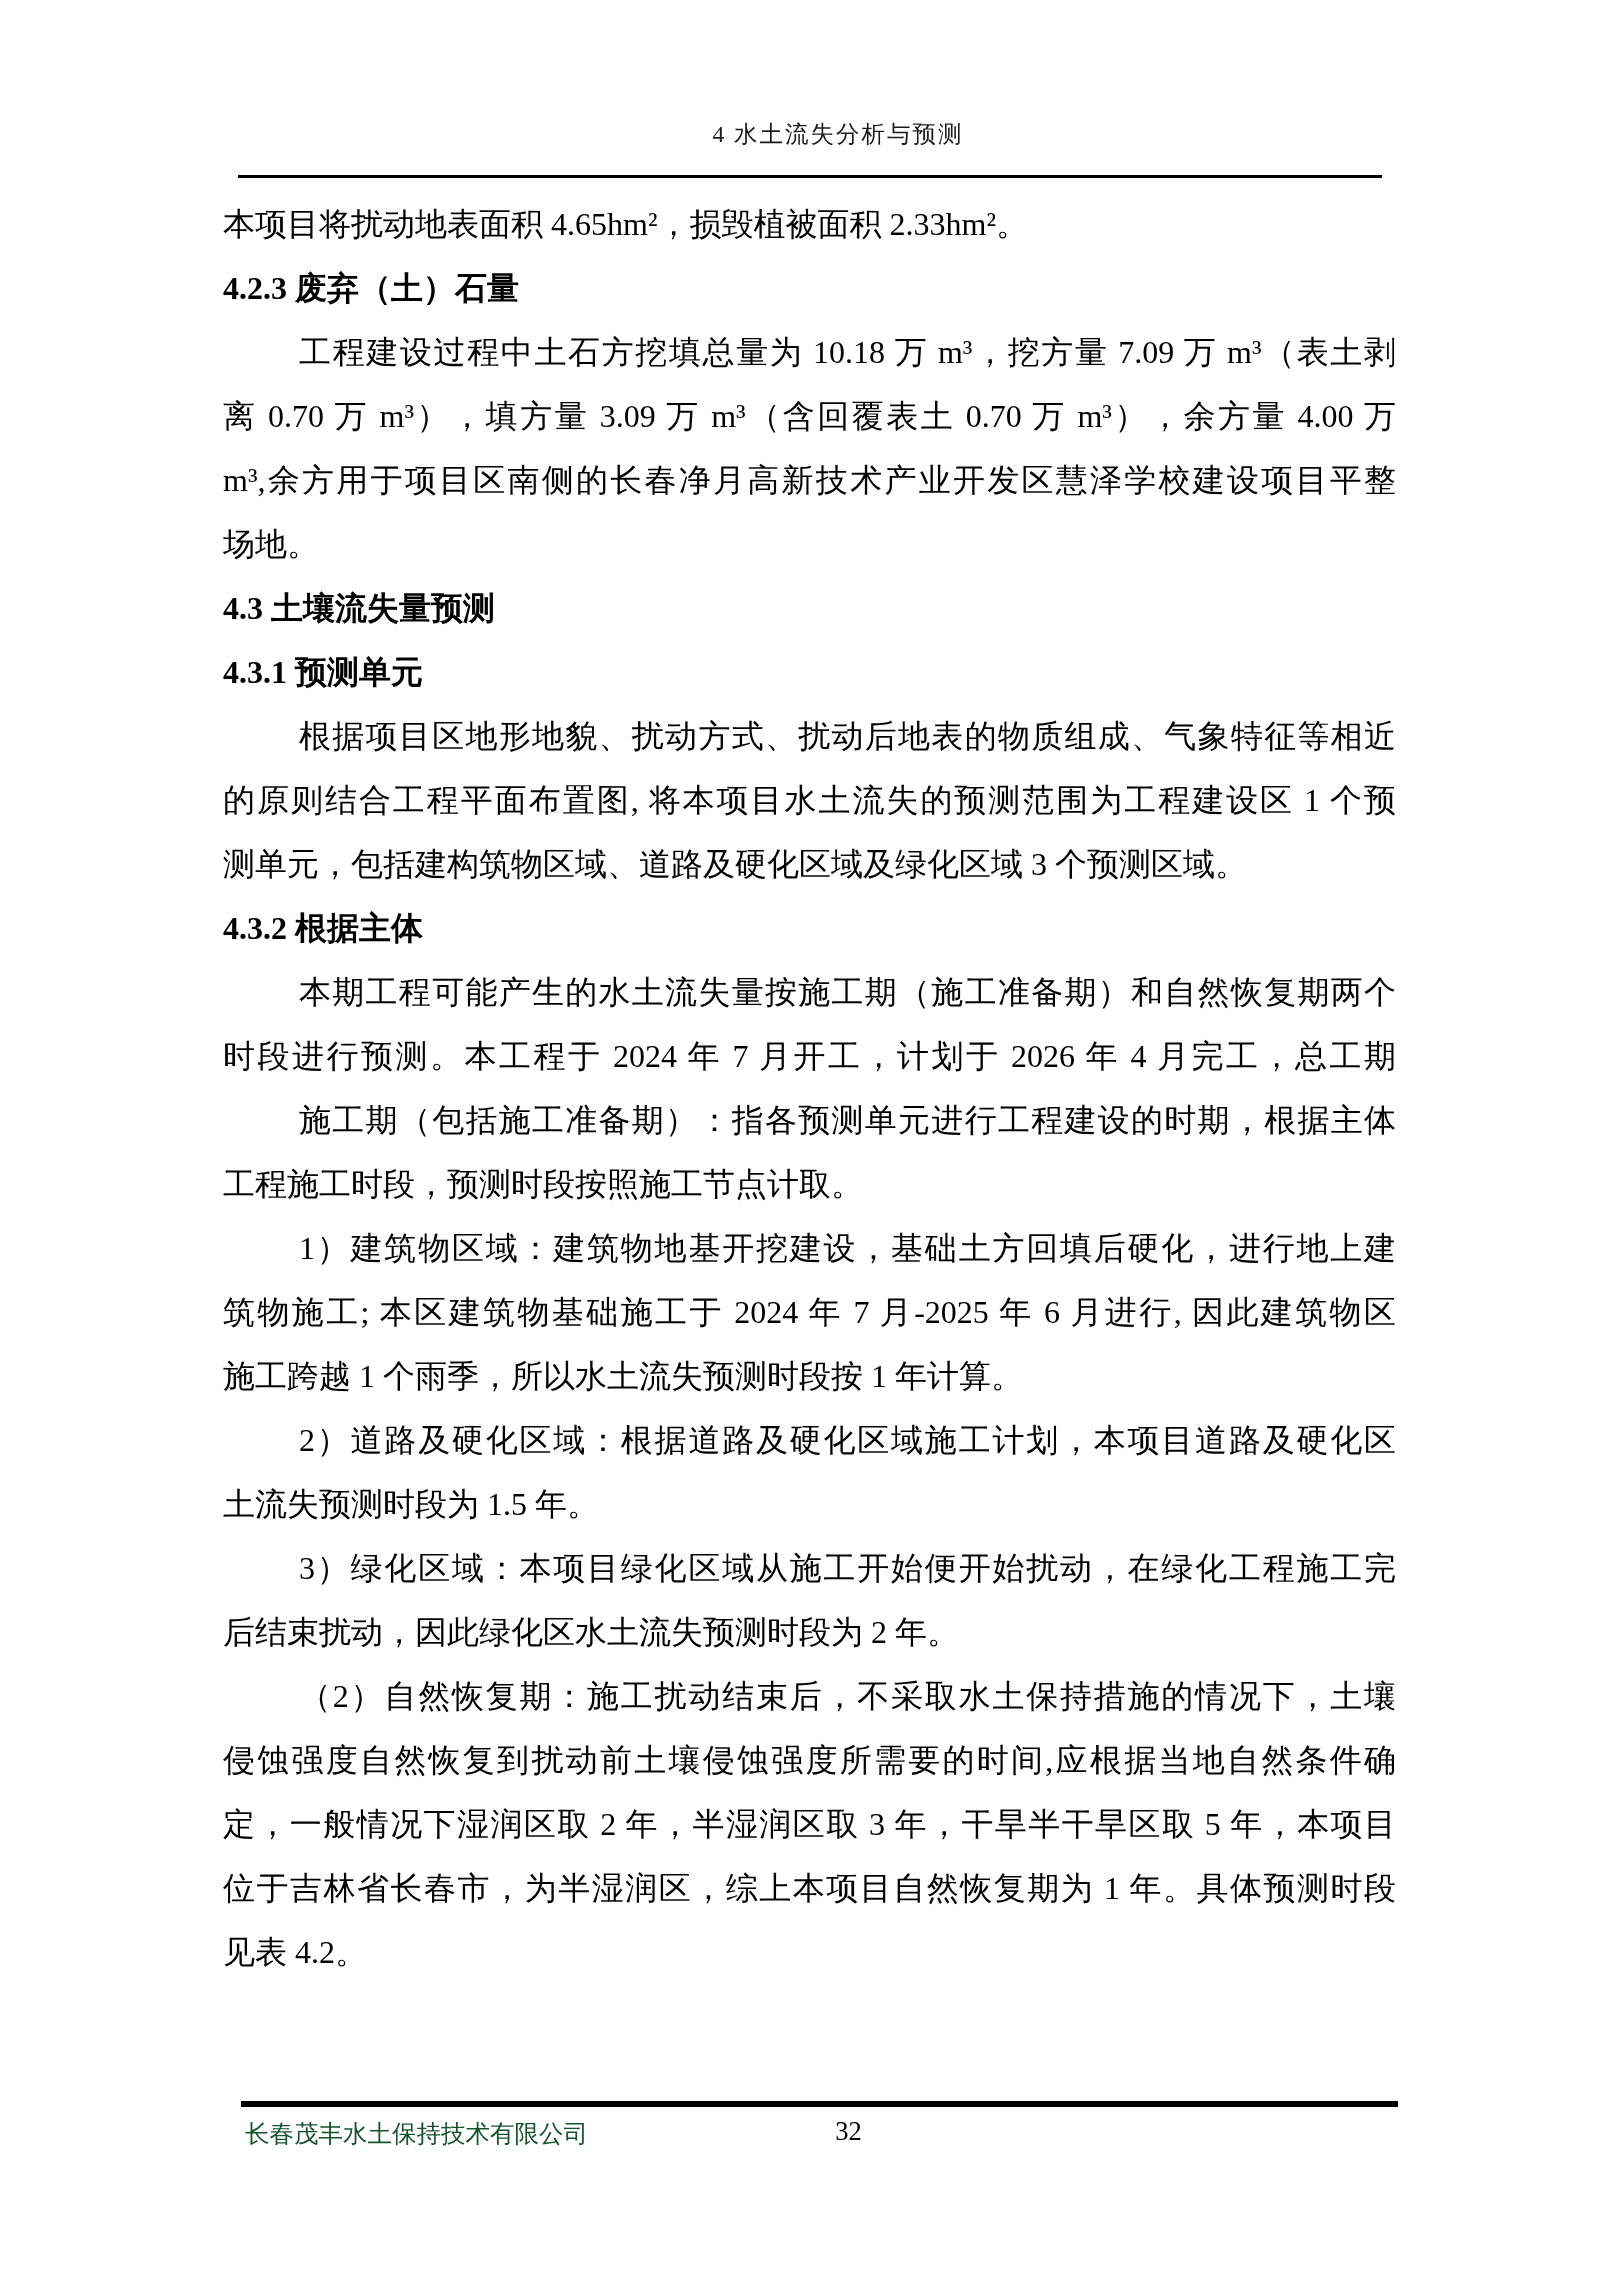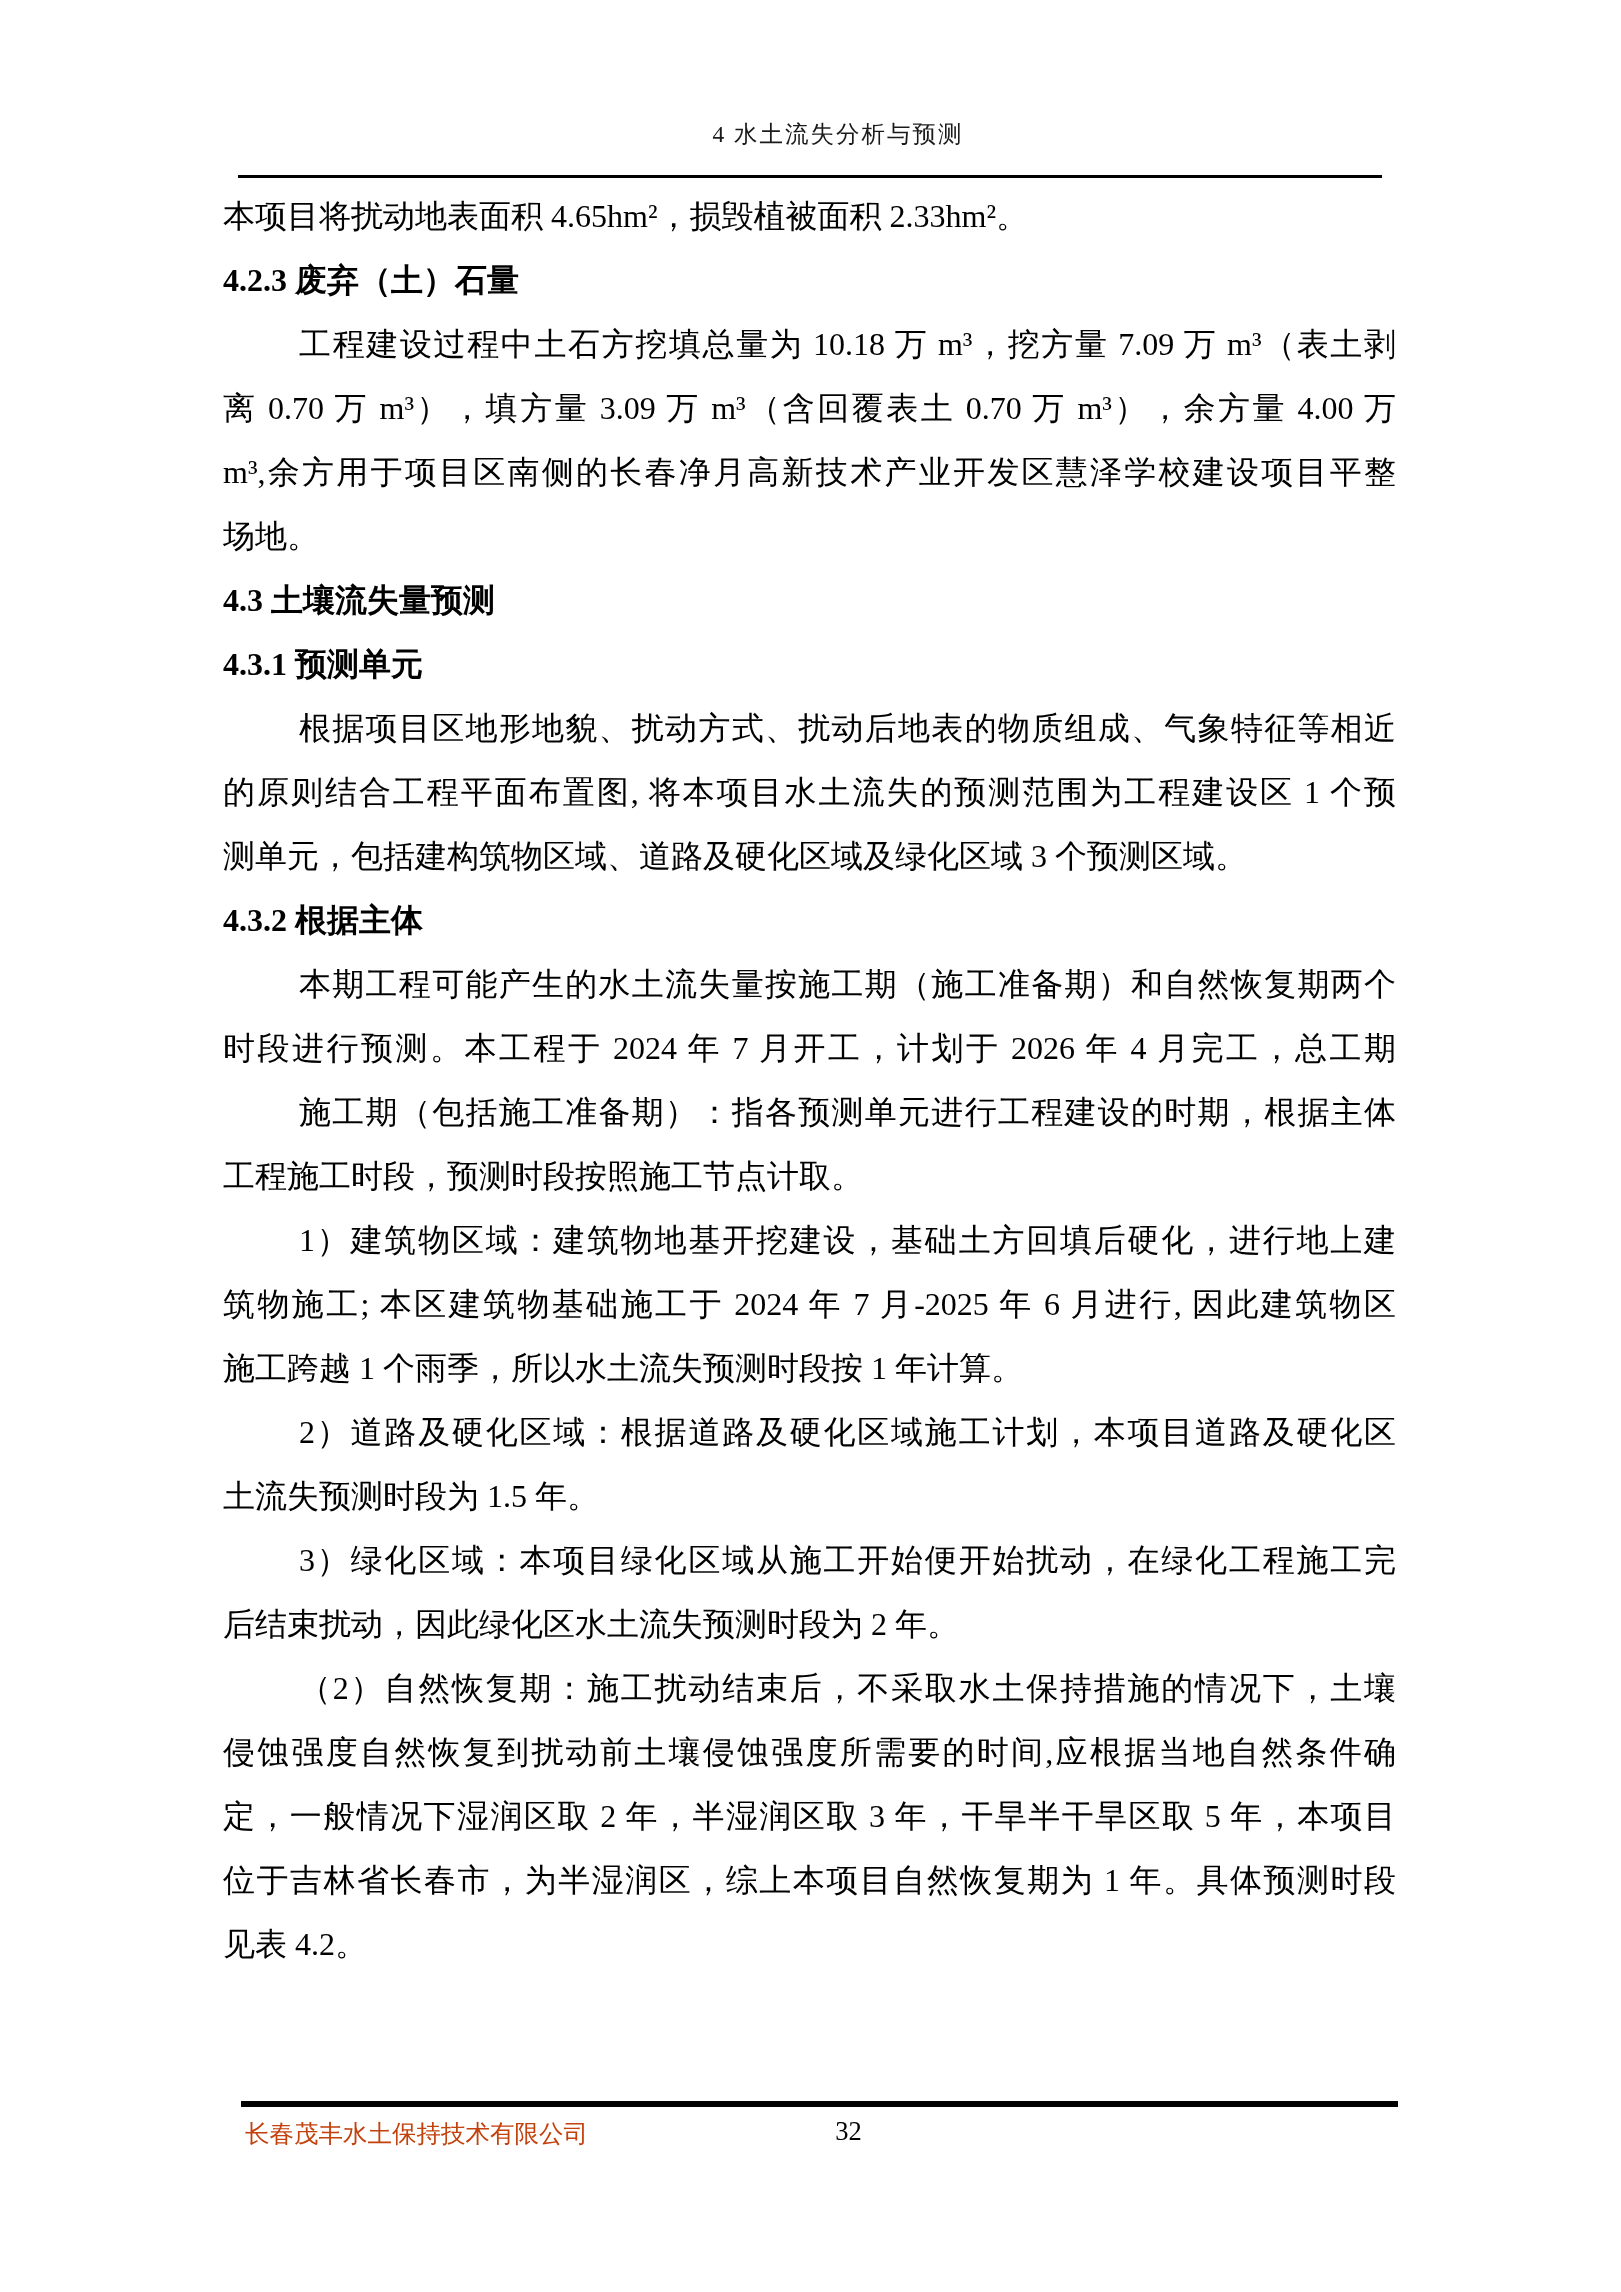--- a/index.html
+++ b/index.html
@@ -25,21 +25,21 @@
   }
   .header-rule {
     position:absolute;
     left:238px; top:175px;
     width:1144px; height:2.9px;
     background:#000000;
   }
   
   .doc-body {
     position:absolute;
-    left:223px; top:184px;
+    left:223px; top:192px;
     width:1173px;
   }
   .line {
     height:64px;
     line-height:64px;
     font-size:32px;
     white-space:normal;
     text-align:left;
   }
   .line--full,
@@ -59,21 +59,21 @@
     position:absolute;
     left:241px; top:2101px;
     width:1157px; height:5.9px;
     background:#000000;
   }
   .footer-company {
     position:absolute;
     left:245px; top:2117px;
     font-size:24.5px;
     line-height:33px;
-    color:#c2410c;
+    color:#14532d;
   }
   .footer-page-number {
     position:absolute;
     left:238px; top:2115px;
     width:1221px;
     text-align:center;
     font-size:26.5px;
     line-height:33px;
   }
 </style>

